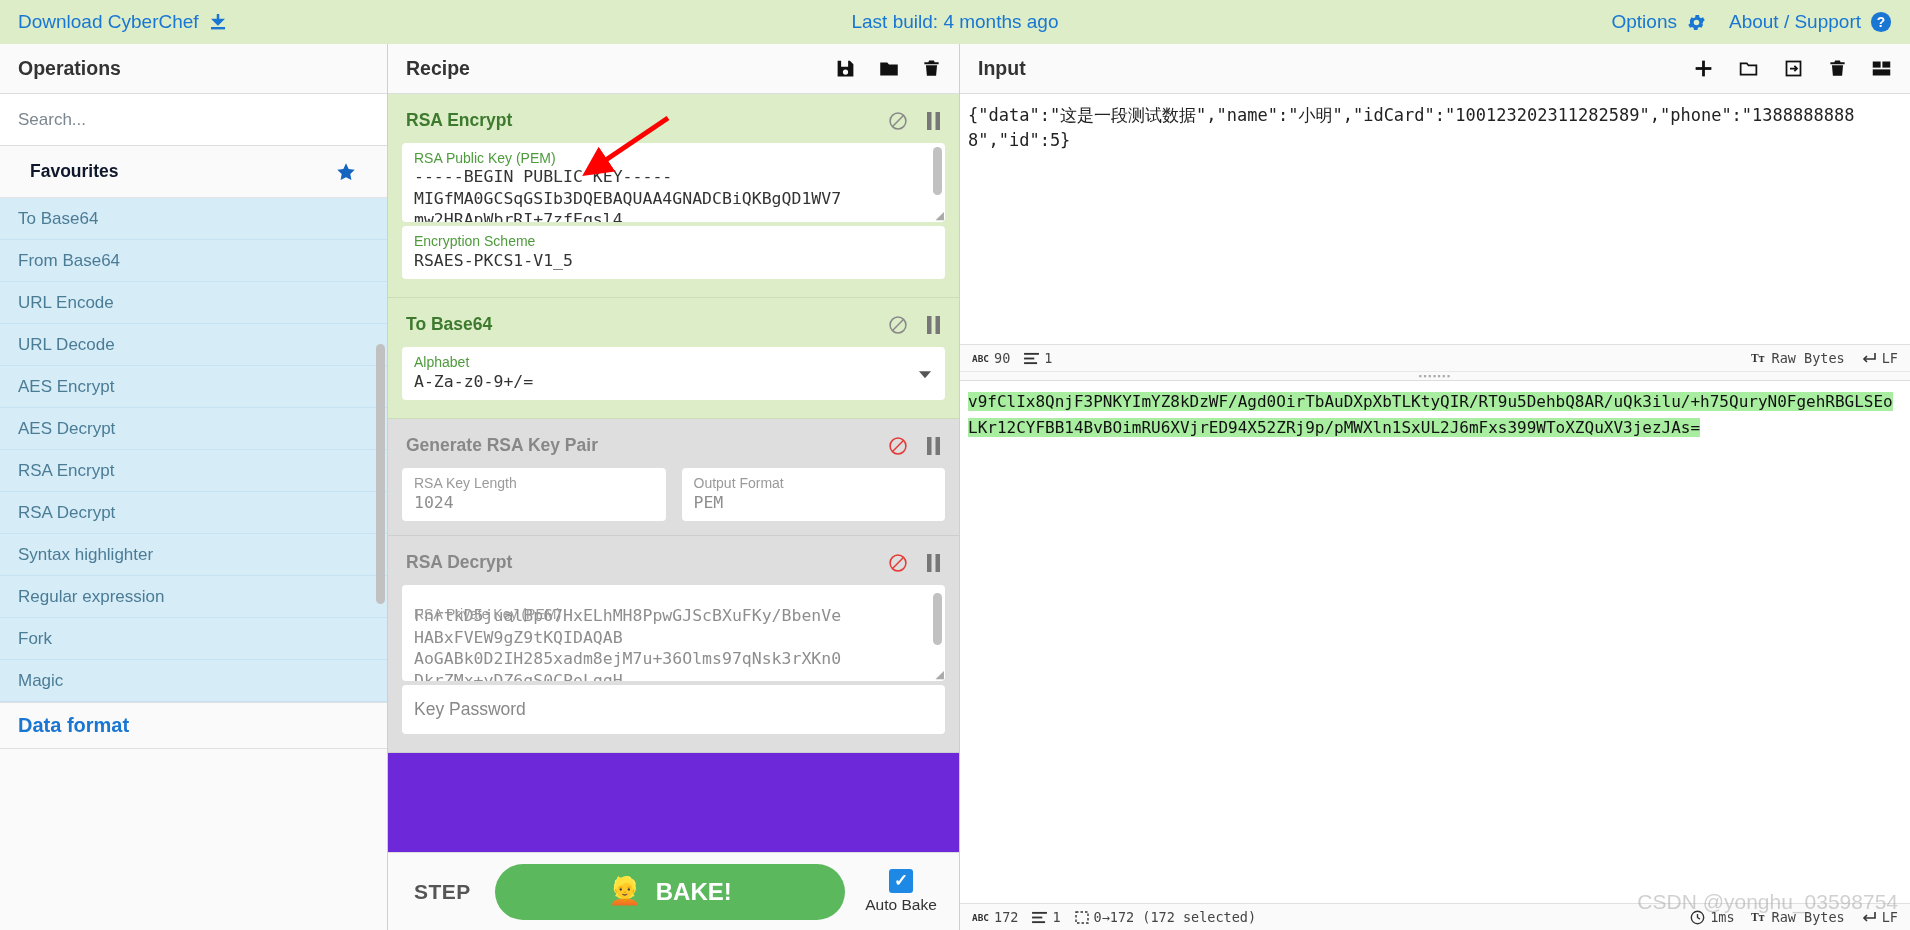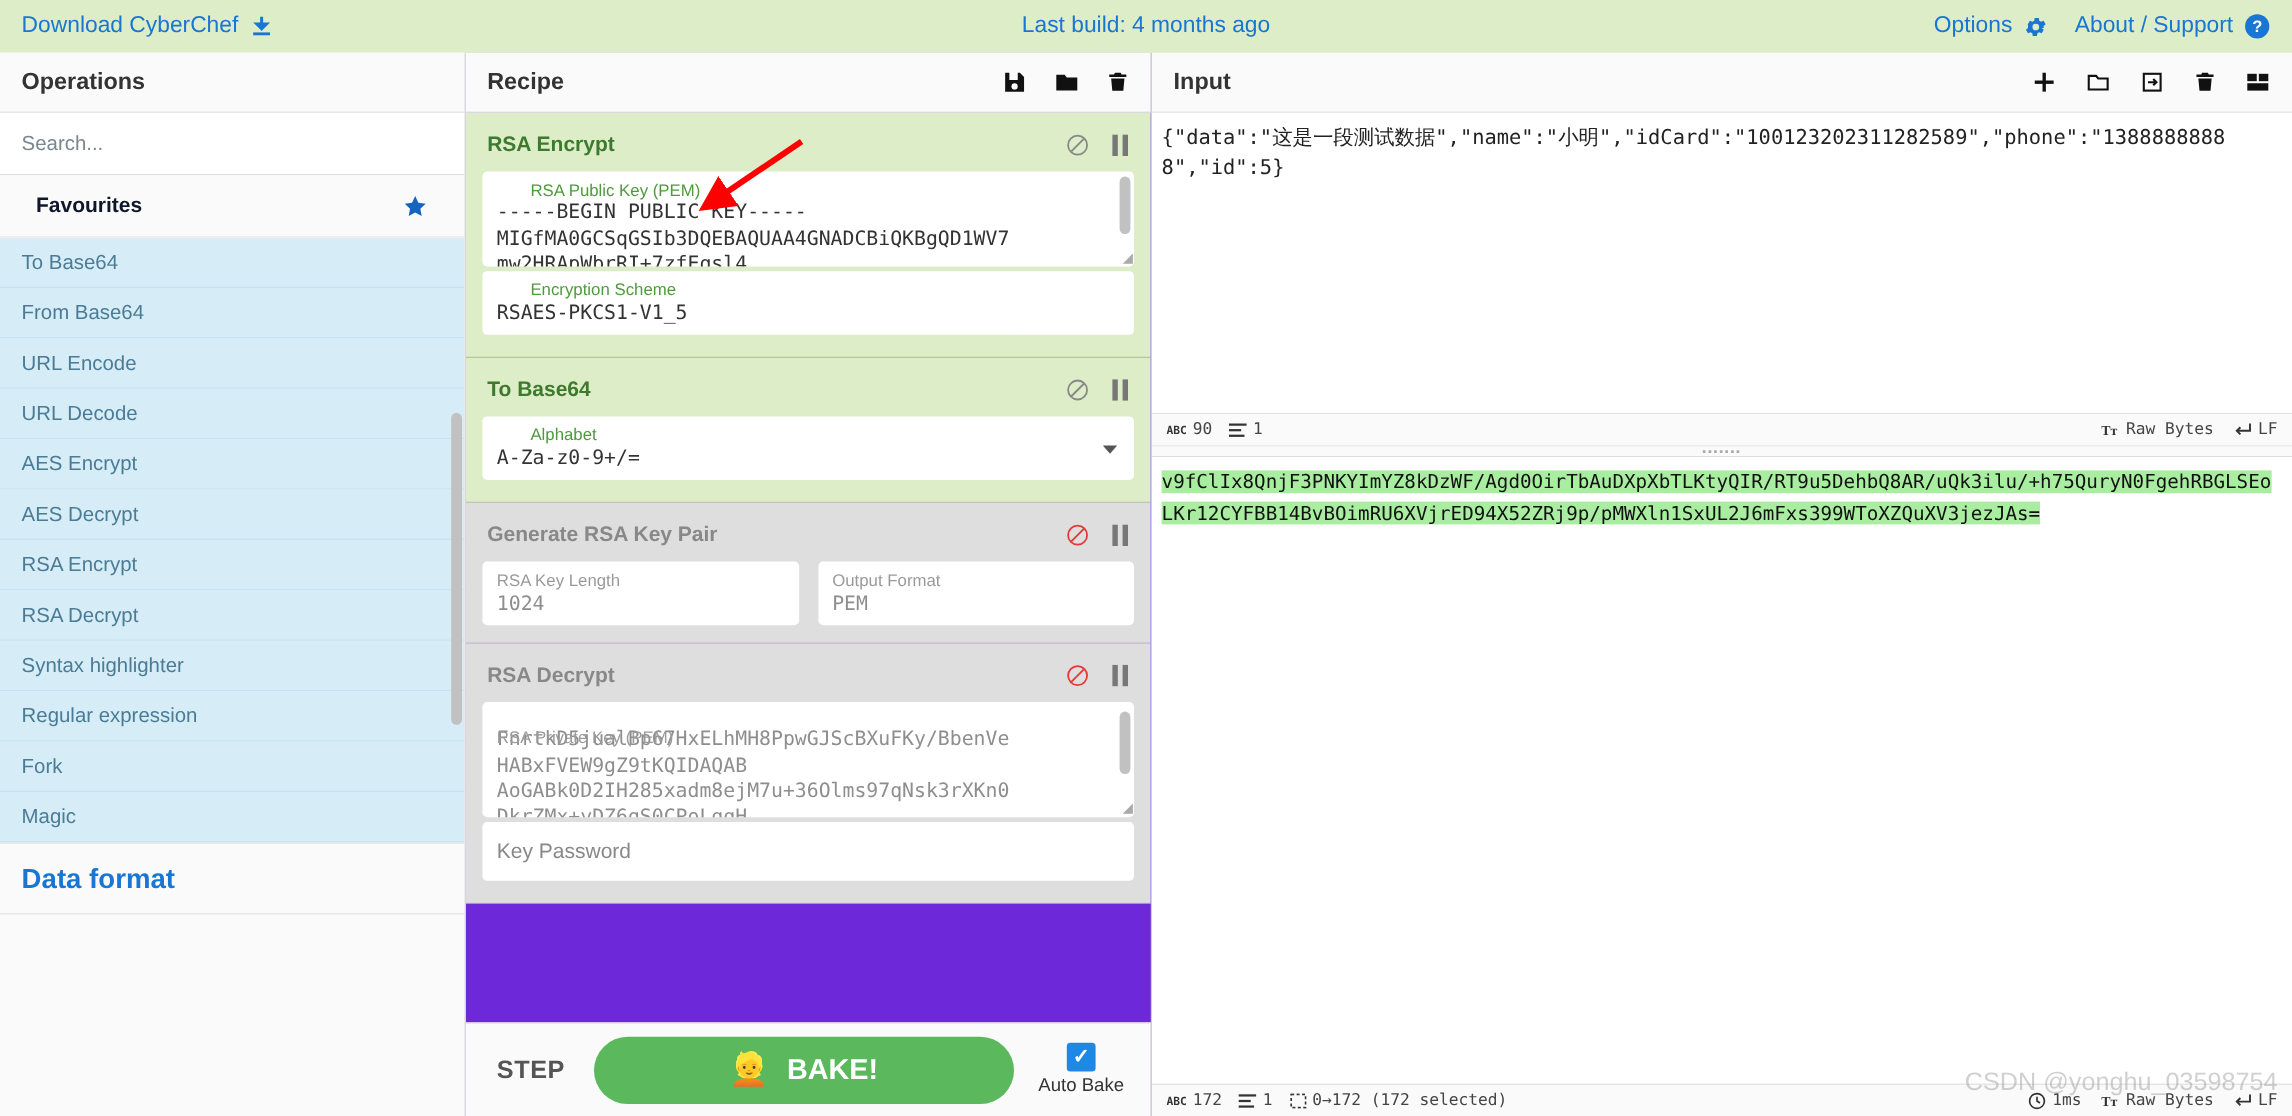--- a/index.html
+++ b/index.html
@@ -71,24 +71,24 @@
   .op-item {
     height: 42px;
     display: flex; align-items: center;
     padding: 0 18px;
     font-size: 17px; color: #4b7c96;
     background: #d6ecf7;
     border-bottom: 1px solid #c5e3f2;
     cursor: grab;
   }
   .cat-header2 {
-    height: 60px;
+    height: 47px;
     display: flex; align-items: center;
     padding: 0 18px;
-    font-weight: bold; font-size: 23px; color: #1976d2;
+    font-weight: bold; font-size: 20px; color: #1976d2;
     background: #fafafa;
     border-bottom: 1px solid #e0e0e0;
     border-top: 1px solid #e0e0e0;
     cursor: pointer;
   }
   #ops-scrollbar {
     position: absolute; right: 2px; top: 300px;
     width: 9px; height: 260px; background: #c1c1c1; border-radius: 5px;
   }
 
@@ -125,21 +125,21 @@
   .op.disabled .op-name { color: #888; }
   .op-ctrls { display: flex; align-items: center; gap: 18px; }
 
   .arg {
     background: #fff; border-radius: 4px;
     padding: 6px 12px 8px 12px;
     position: relative;
     margin-bottom: 4px;
   }
   .arg-label { font-size: 14px; line-height: 18px; }
-  .op.enabled .arg-label { color: #4d9b3c; margin-left: 28px; }
+  .op.enabled .arg-label { color: #4d9b3c; }
   .op.disabled .arg-label { color: #9a9a9a; }
   .arg-value {
     font-family: "DejaVu Sans Mono", monospace;
     font-size: 16.5px; line-height: 21px; color: #333;
     white-space: pre;
   }
   .op.disabled .arg-value { color: #8e8e8e; }
   .arg.ta { padding-bottom: 4px; overflow: hidden; }
   .arg.ta .arg-label { position: absolute; top: 6px; left: 12px; }
   .arg.ta .ta-body {

